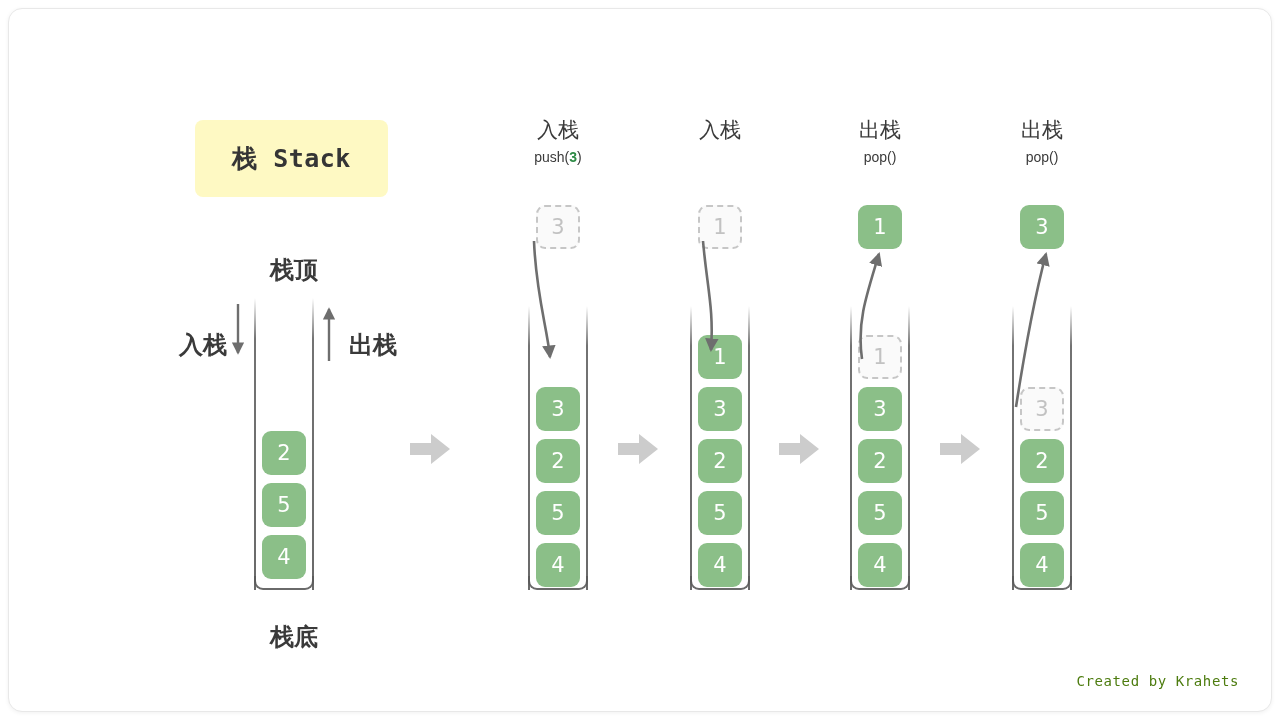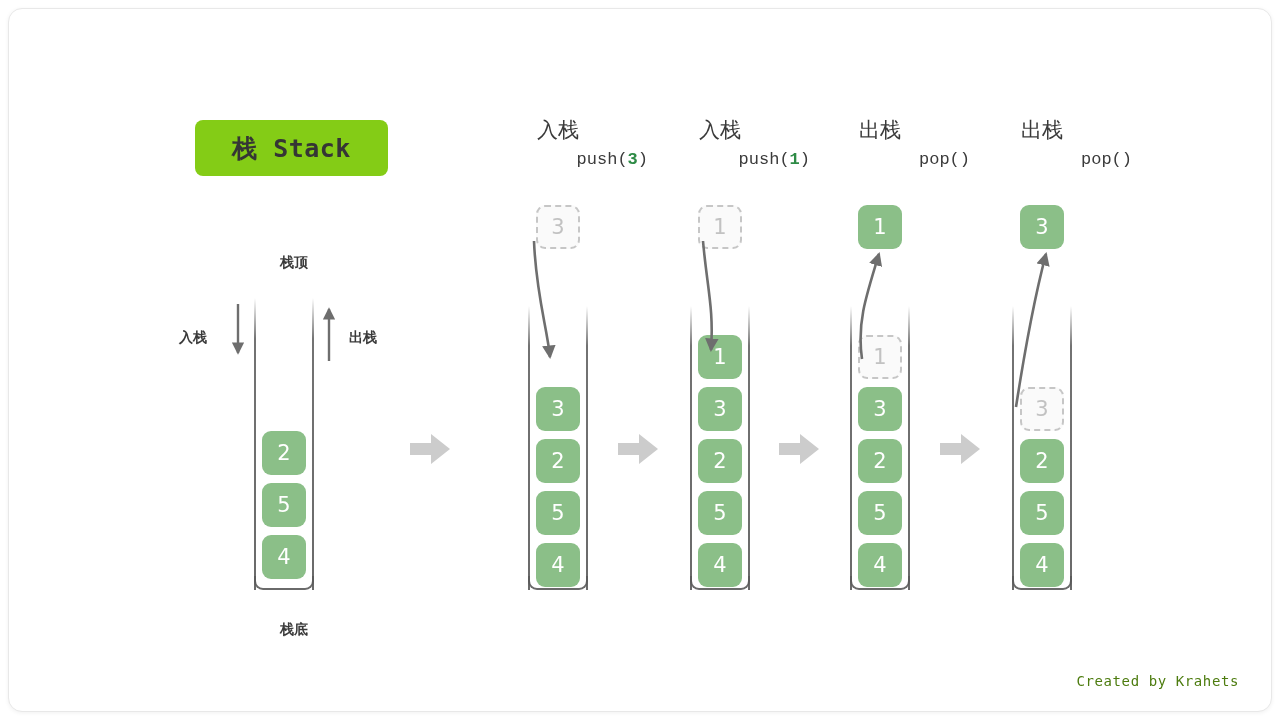--- a/index.html
+++ b/index.html
@@ -27,61 +27,60 @@
     box-sizing: border-box;
     overflow: hidden;
   }
 
   
   #title-badge {
     position: absolute;
     left: 186px;
     top: 111px;
     width: 193px;
-    height: 56px;
-    background: #84cc16;
+    height: 77px;
+    background: #fef9c3;
     border-radius: 8px;
     display: flex;
     align-items: center;
     justify-content: center;
     font-family: "DejaVu Sans Mono", monospace;
     font-size: 25px;
     font-weight: bold;
     color: #353535;
     letter-spacing: 0.5px;
   }
 
   
   .cjk-label {
     position: absolute;
     font-family: "DejaVu Sans", sans-serif;
-    font-size: 14px;
+    font-size: 24px;
     font-weight: bold;
     color: #3a3a3a;
     white-space: nowrap;
   }
 
   .col-head {
     position: absolute;
     text-align: center;
     white-space: nowrap;
     line-height: 1.55;
   }
   .col-head .zh {
     font-family: "DejaVu Sans", sans-serif;
     font-size: 21px;
     color: #3a3a3a;
     display: block;
   }
   .col-head .code {
-    font-family: Liberation Mono, monospace;
-    font-size: 17px;
+    font-family: Liberation Sans, sans-serif;
+    font-size: 14px;
     color: #3a3a3a;
     display: block;
-    text-align: right;
   }
   .col-head .code .num {
     color: #2e8b46;
     font-weight: bold;
   }
 
   
   .stack {
     position: absolute;
     width: 60px;
@@ -189,21 +188,20 @@
         <div class="wall left"></div>
         <div class="wall right"></div>
         <div class="floor"></div>
         <div class="cell filled" style="left: 8px; top: 81px;">3</div>
         <div class="cell filled" style="left: 8px; top: 133px;">2</div>
         <div class="cell filled" style="left: 8px; top: 185px;">5</div>
         <div class="cell filled" style="left: 8px; top: 237px;">4</div>
       </div>
       <div class="col-head" style="left: 621px; top: 105px; width: 180px;">
         <span class="zh">入栈</span>
-        <span class="code"><span>push(</span><span class="num">1</span><span>)</span></span>
       </div>
       <div class="cell ghost" style="position: absolute; left: 689px; top: 196px;">1</div>
       <div class="stack" style="left: 681px; top: 297px; height: 284px;">
         <div class="wall left"></div>
         <div class="wall right"></div>
         <div class="floor"></div>
         <div class="cell filled" style="left: 8px; top: 29px;">1</div>
         <div class="cell filled" style="left: 8px; top: 81px;">3</div>
         <div class="cell filled" style="left: 8px; top: 133px;">2</div>
         <div class="cell filled" style="left: 8px; top: 185px;">5</div>

